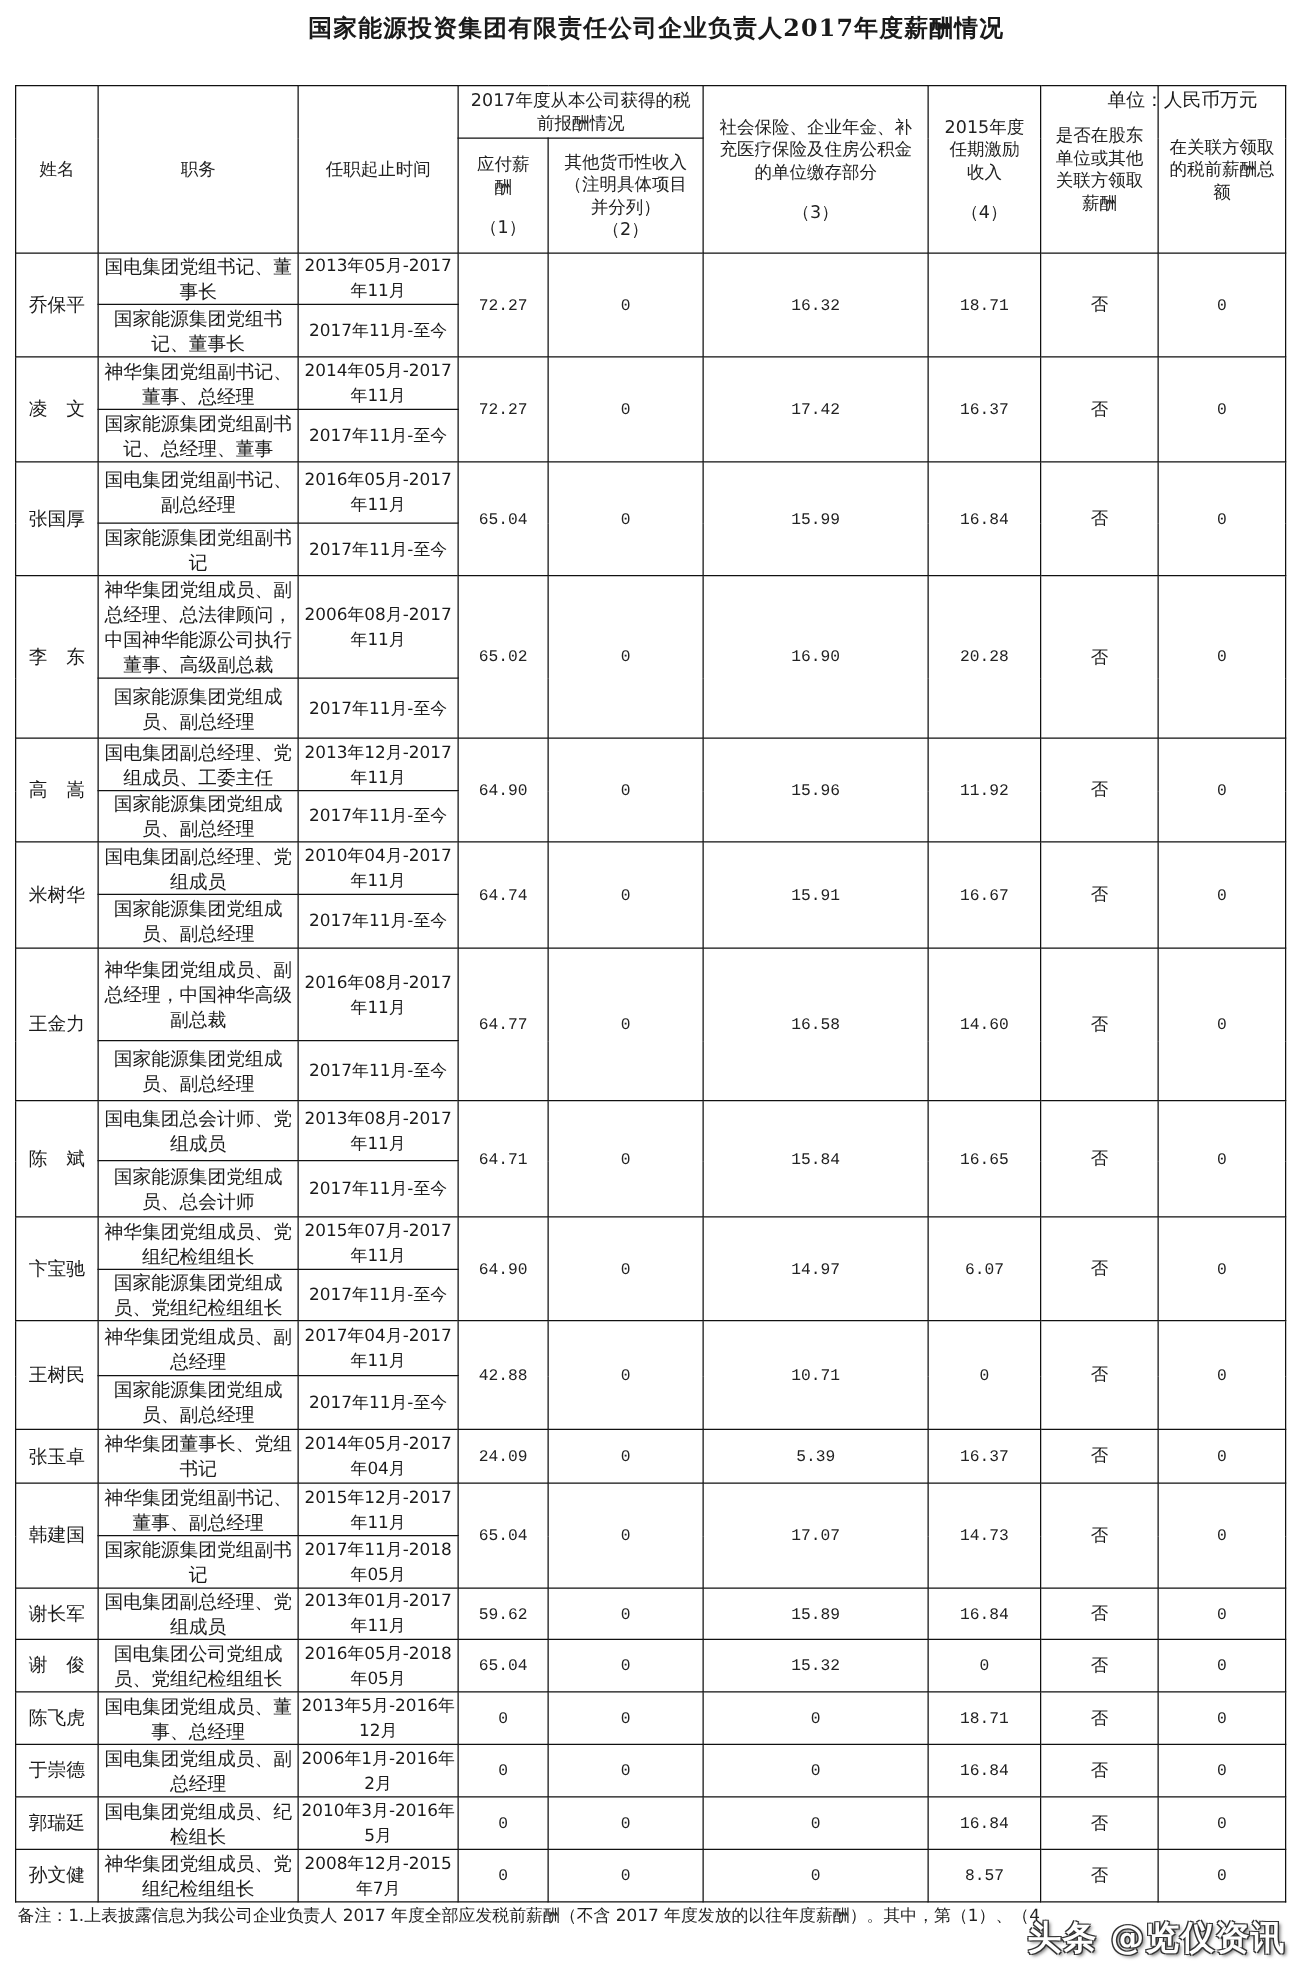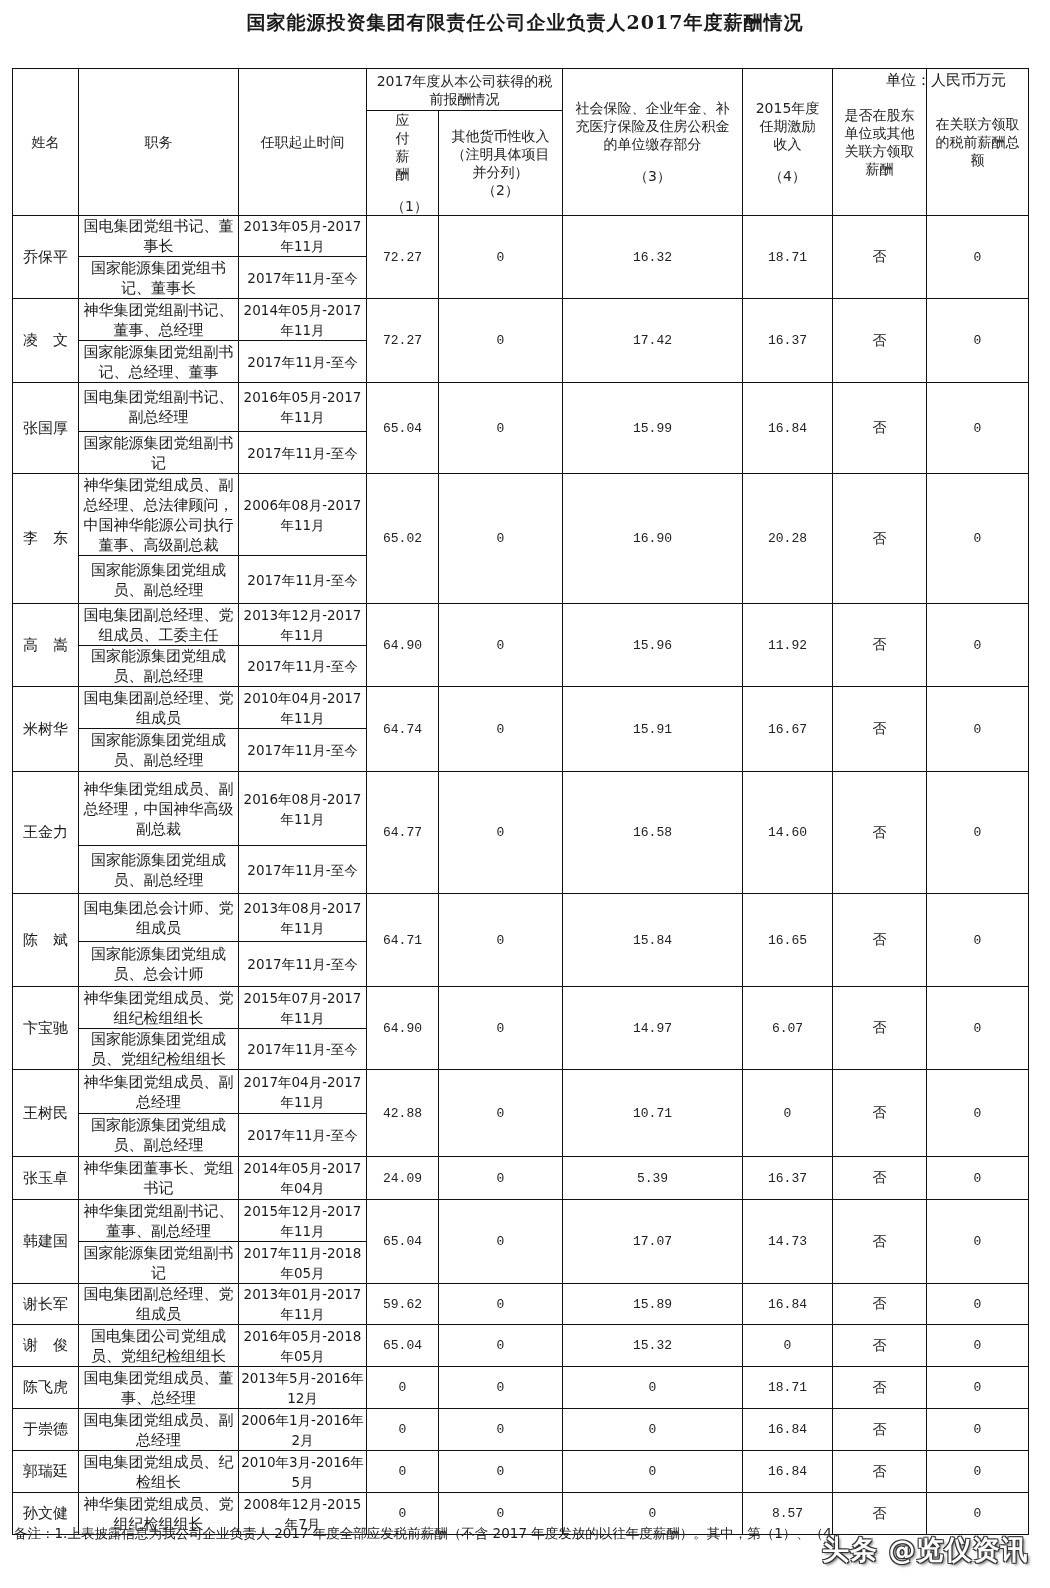--- a/index.html
+++ b/index.html
@@ -71,21 +71,21 @@
         <div style="margin-top:14px">（3）</div>
       </th>
       <th rowspan="2" style="padding:0 10px">
         <div>2015年度任期激励收入</div>
         <div style="margin-top:14px">（4）</div>
       </th>
       <th rowspan="2" style="padding:0 6px">是否在股东单位或其他关联方领取薪酬</th>
       <th rowspan="2" style="padding:0 6px">在关联方领取的税前薪酬总额</th>
     </tr>
     <tr style="height:92px">
-      <th style="padding:0 24px">
+      <th style="padding:0 12px">
         <div>应付薪酬</div>
         <div style="margin-top:14px">（1）</div>
       </th>
       <th style="padding:0 6px">
         <div>其他货币性收入（注明具体项目并分列）</div>
         <div>（2）</div>
       </th>
     </tr>
   </thead>
   <tbody id="tbody">

